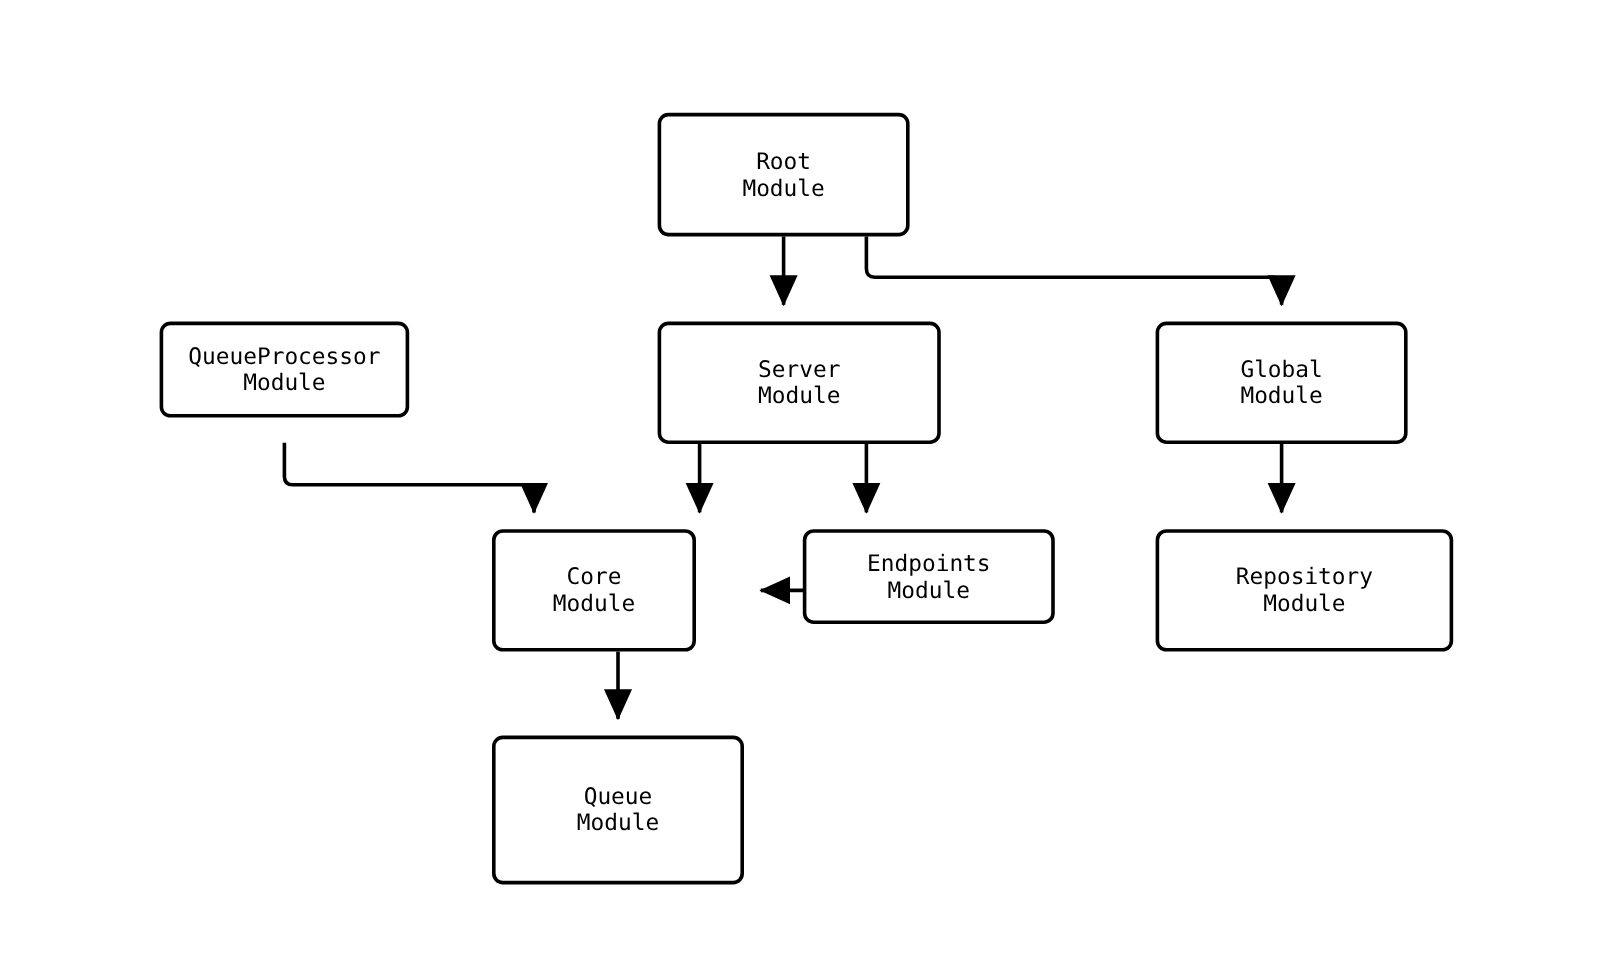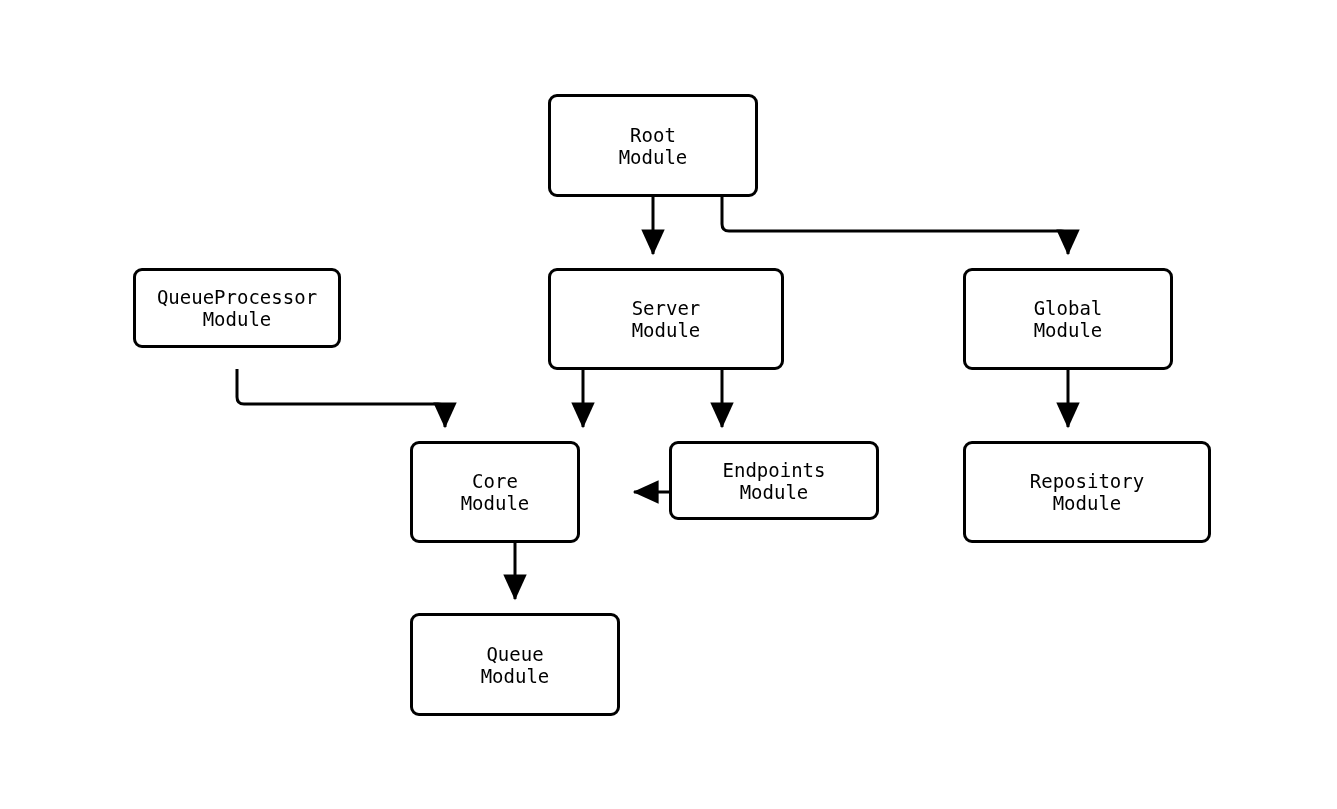--- a/index.html
+++ b/index.html
@@ -119,18 +119,18 @@
   <div class="node" style="left:669px; top:441px; width:210px; height:79px;">
     <span class="node-line">Endpoints</span>
     <span class="node-line">Module</span>
   </div>
 
   <div class="node" style="left:963px; top:441px; width:248px; height:102px;">
     <span class="node-line">Repository</span>
     <span class="node-line">Module</span>
   </div>
 
-  <div class="node" style="left:410px; top:613px; width:210px; height:103px;">
+  <div class="node" style="left:410px; top:613px; width:210px; height:124px;">
     <span class="node-line">Queue</span>
     <span class="node-line">Module</span>
   </div>
 
 </div>
 
 </body></html>

